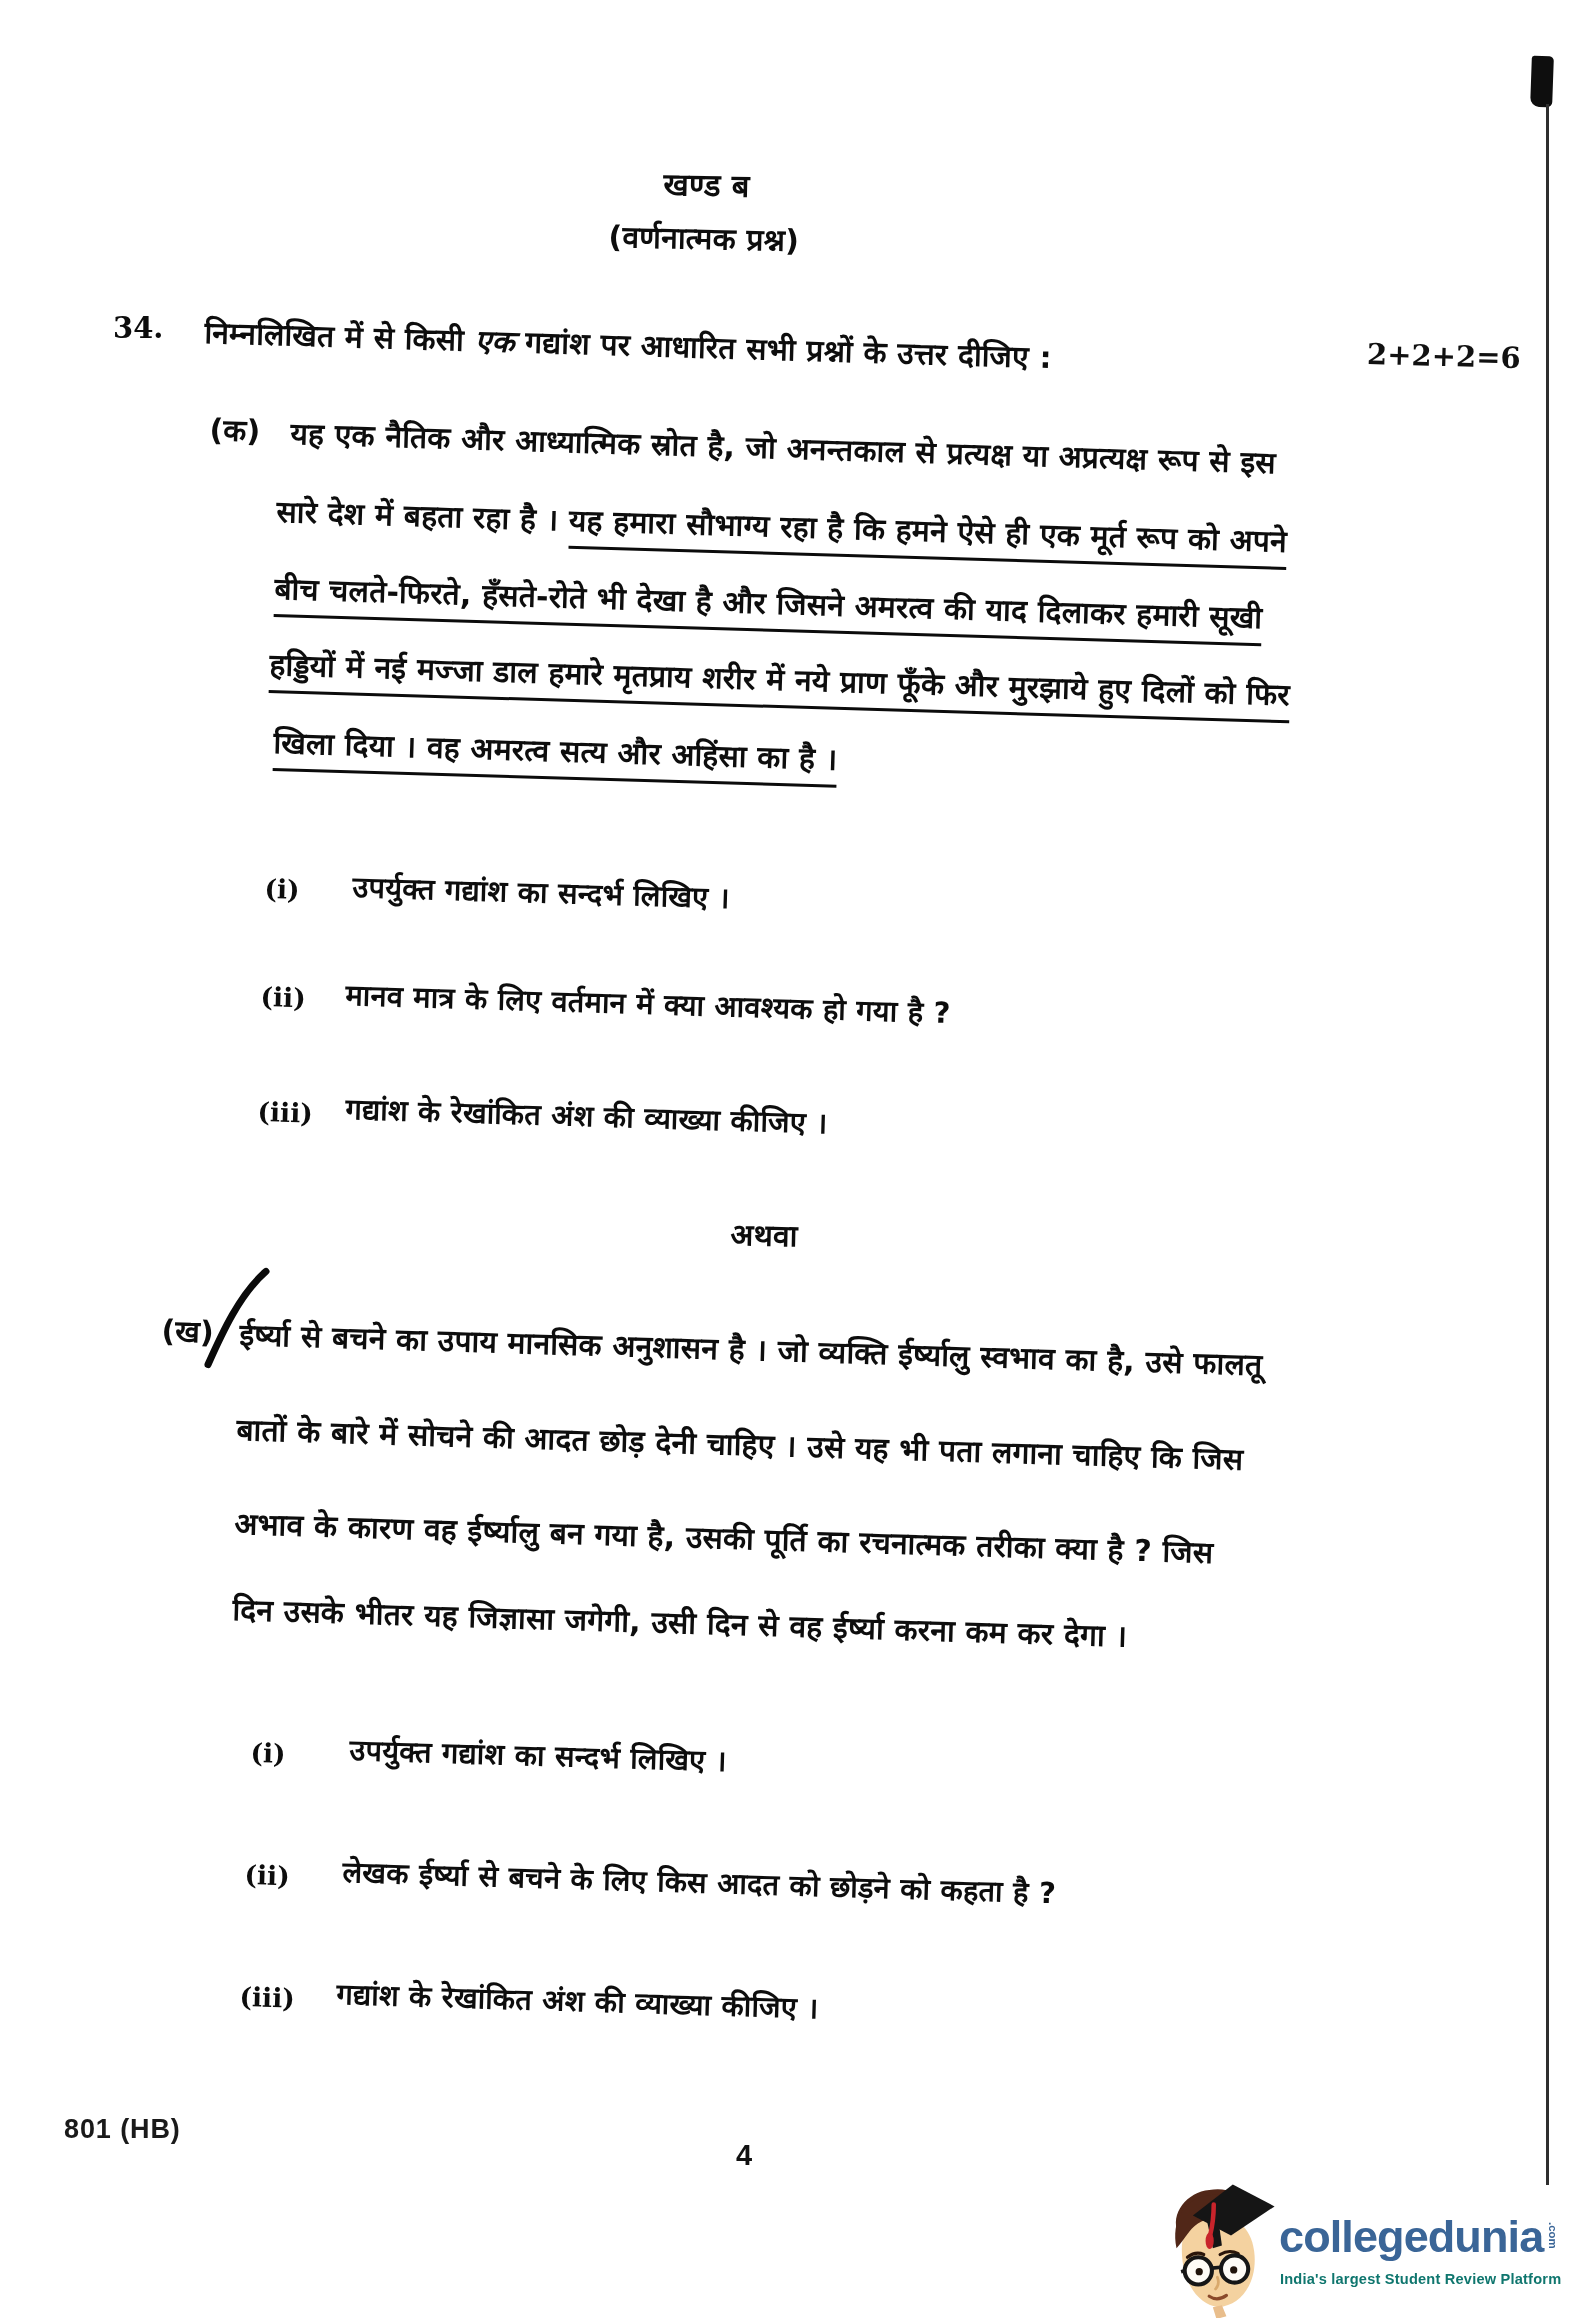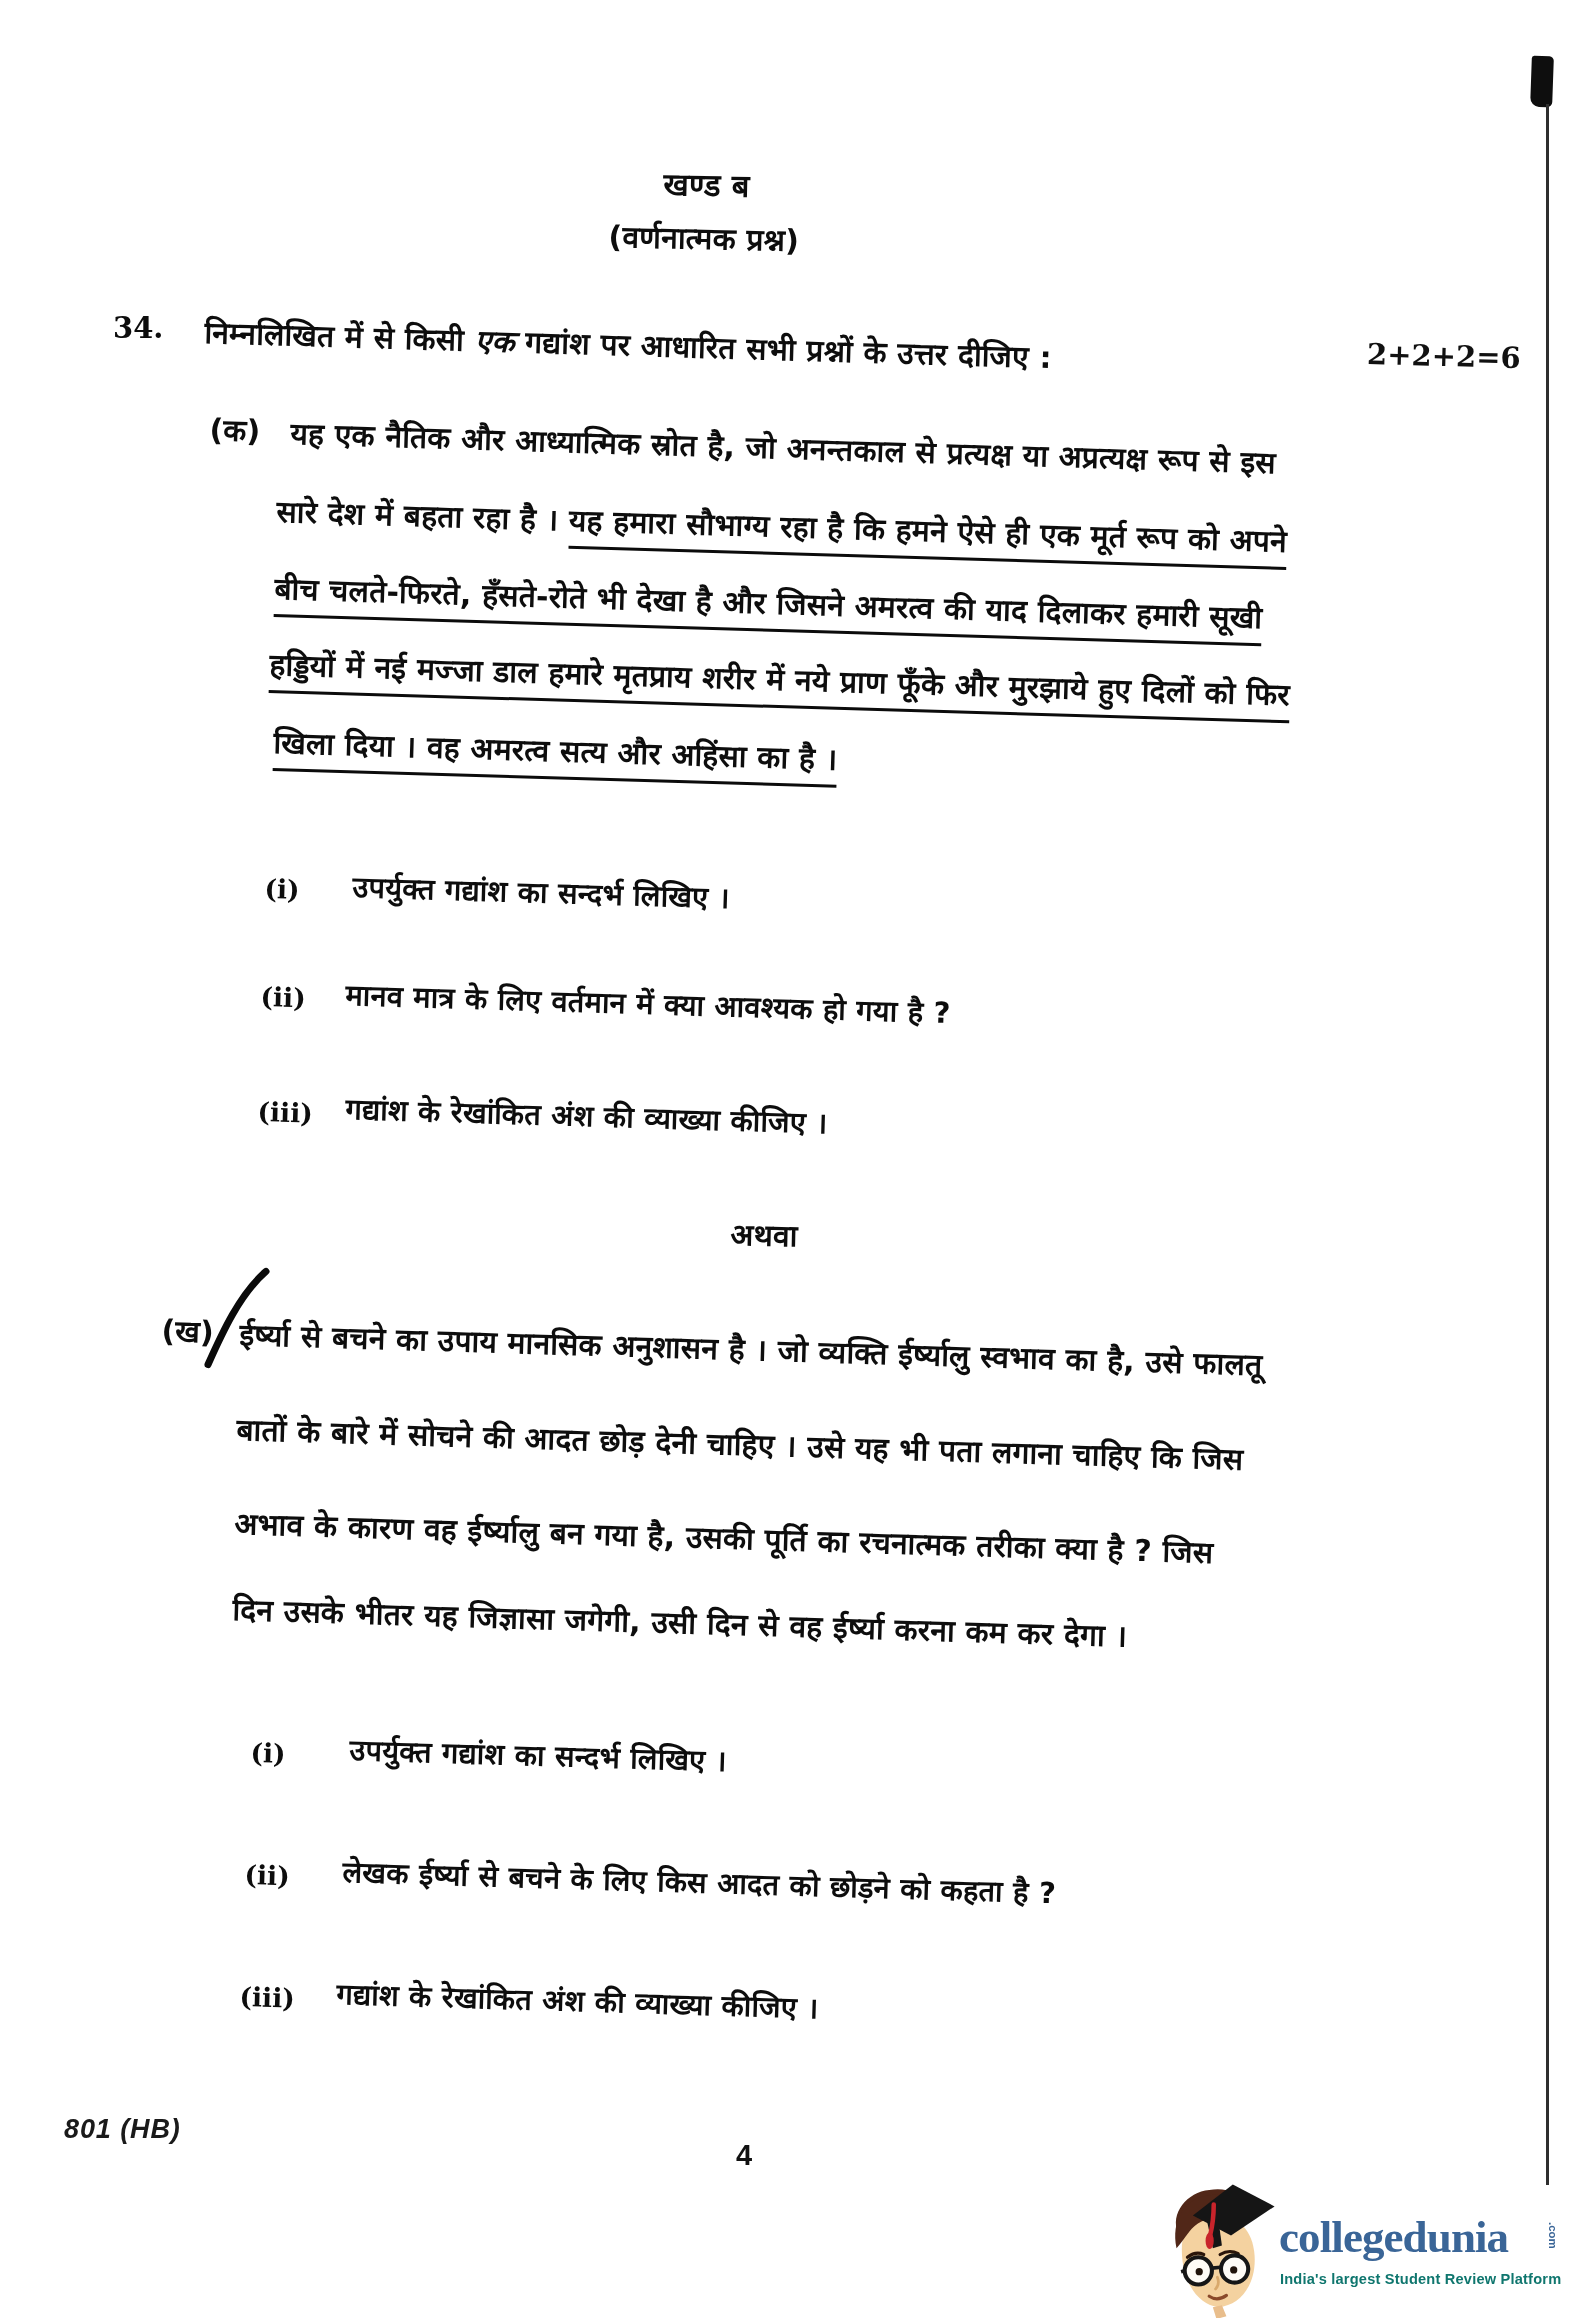--- a/index.html
+++ b/index.html
@@ -28,36 +28,36 @@
   }
   .u{border-bottom:3.5px solid #0b0b0b;padding-bottom:8px;}
   .em-italic{font-style:italic;}
   .marks{
     font-family:"DejaVu Serif",serif;
     font-weight:700;font-size:29px;color:#111;
     transform:rotate(1.4deg);
   }
   .footer-code{
     font-family:"Liberation Sans",sans-serif;
-    font-weight:700;font-size:27px;color:#1a1a1a;letter-spacing:0.9px;font-style:italic;
+    font-weight:700;font-size:27px;color:#1a1a1a;letter-spacing:0.9px;
   }
   .footer-page{
     font-family:"Liberation Sans",sans-serif;
     font-weight:700;font-size:29px;color:#111;
   }
   
   .blob{
     background:#0e0e0e;
     border-radius:2.6px 4.4px 5.3px 8.8px;
     transform:rotate(2deg);
   }
   .edge-line{background:#2f2f2f;}
   
   .brand-text{
-    font-family:Liberation Serif, serif;
+    font-family:Liberation Sans, sans-serif;
     font-weight:700;font-size:45px;letter-spacing:-0.9px;
   }
   .brand-tld{
     font-family:"Liberation Sans",sans-serif;
     font-weight:700;font-size:11.5px;
     writing-mode:vertical-rl;
   }
   .brand-tagline{
     font-family:"Liberation Sans",sans-serif;
     font-weight:700;font-size:14.6px;letter-spacing:0.2px;

